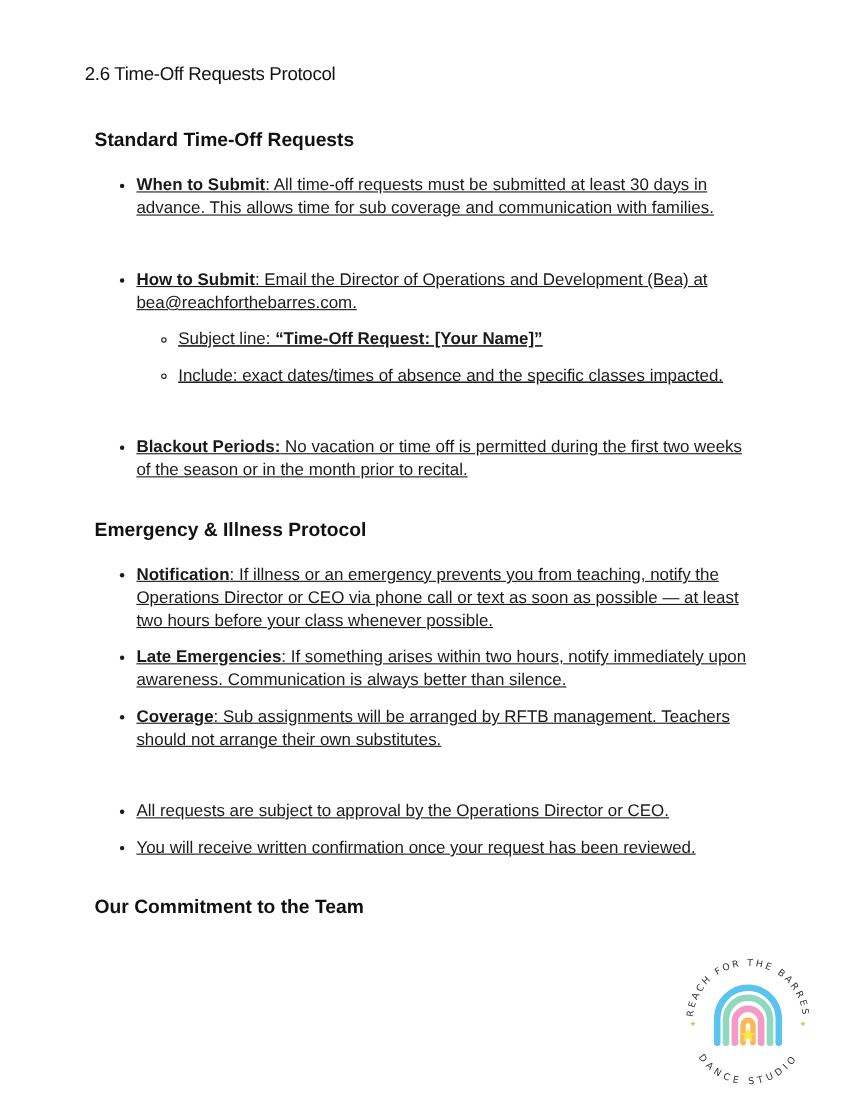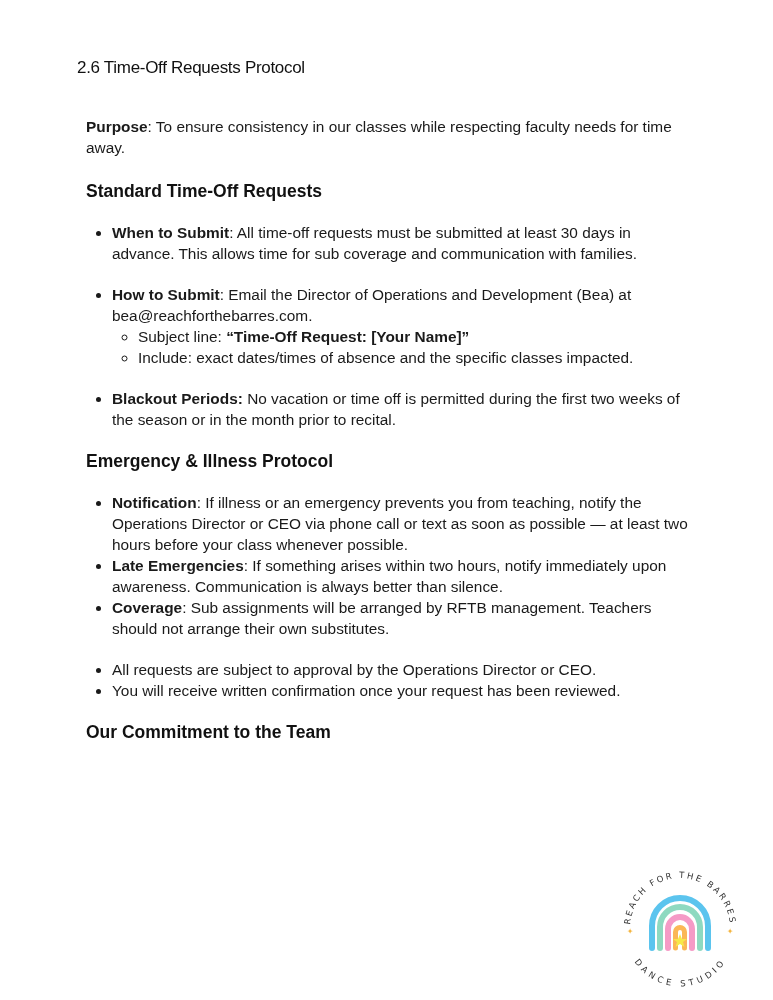--- a/index.html
+++ b/index.html
@@ -5,33 +5,32 @@
   html, body { margin:0; padding:0; background:#ffffff; }
   body { width:773px; height:1000px; position:relative; overflow:hidden; color:#111; font-family:"DejaVu Sans", sans-serif; }
   .title { position:absolute; left:77px; top:58px; font-family:"Liberation Sans", sans-serif; font-size:17px; font-weight:400; color:#111; letter-spacing:-0.3px; margin:0; }
   .content { position:absolute; left:86px; top:116px; width:610px; font-family:"Liberation Sans", sans-serif; font-size:15.4px; line-height:21px; color:#1a1a1a; }
   .content p { margin:0; }
   .purpose { margin-bottom:22px !important; }
   h2 { font-family:Liberation Sans, sans-serif; font-size:17.5px; font-weight:700; margin:0 0 20px 0; color:#111; line-height:22px; }
   ul { margin:0; padding-left:26px; }
   ul.disc { list-style:disc; }
   ul.circle { list-style:circle; padding-left:26px; }
-  li { margin:0; }
+  li { margin:12px;text-decoration:underline; }
   .gap { height:20px; }
   .sec-gap { height:20px; }
   b { font-weight:700; }
   .logo { position:absolute; left:616px; top:866px; width:128px; height:122px; }
 </style>
 </head>
 <body>
 
 <h1 class="title">2.6 Time-Off Requests Protocol</h1>
 
 <div class="content">
-  <p class="purpose"><b>Purpose</b><span>: To ensure consistency in our classes while respecting faculty needs for time away.</span></p>
 
   <h2>Standard Time-Off Requests</h2>
   <ul class="disc">
     <li><b>When to Submit</b><span>: All time-off requests must be submitted at least 30 days in advance. This allows time for sub coverage and communication with families.</span></li>
     <div class="gap"></div>
     <li><b>How to Submit</b><span>: Email the Director of Operations and Development (Bea) at bea@reachforthebarres.com.</span>
       <ul class="circle">
         <li><span>Subject line: </span><b>“Time-Off Request: [Your Name]”</b></li>
         <li>Include: exact dates/times of absence and the specific classes impacted.</li>
       </ul>

